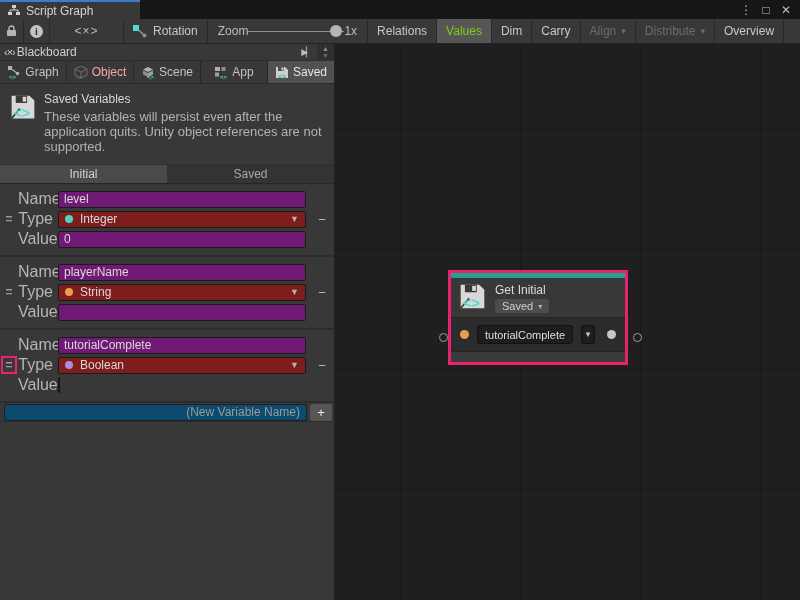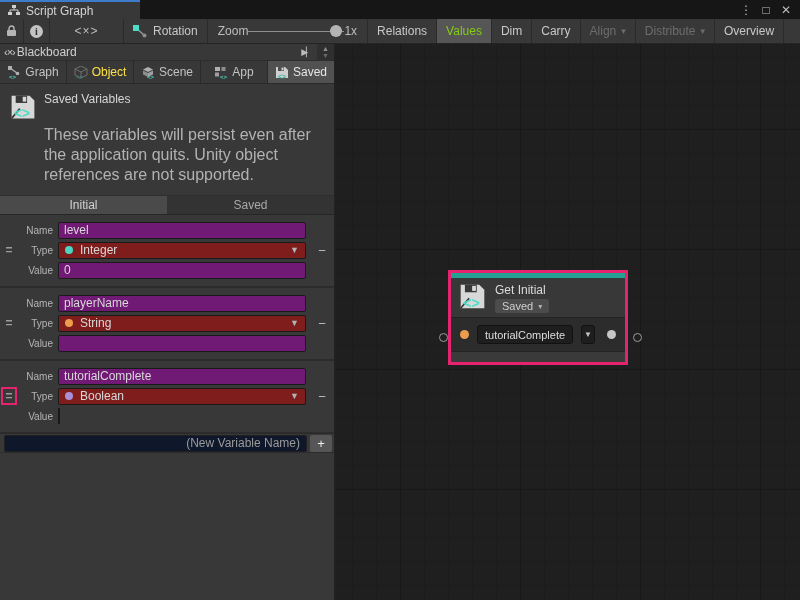--- a/index.html
+++ b/index.html
@@ -41,50 +41,50 @@
   .bb-title { flex:1; }
   .bb-dock { color:#bdbdbd; font-size:9px; letter-spacing:-2px; padding:0 6px; }
   .bb-scroll { width:17px; height:17px; background:#2f2f2f; display:flex; flex-direction:column; align-items:center; justify-content:center; line-height:7px; }
   .bb-scroll span { font-size:7px; color:#8f8f8f; }
   .bb-scroll span.down { color:#6a6a6a; }
 
   .bb-tabs { height:23px; display:flex; border-bottom:1px solid #2a2a2a; }
   .bb-tab { flex:1; display:flex; align-items:center; justify-content:center; gap:4px; border-right:1px solid #2a2a2a; color:#c2c2c2; font-size:12px; }
   .bb-tab:last-child { border-right:none; }
   .bb-tab.active { background:#515151; color:#e6e6e6; }
-  .bb-tab.disabled { color:#fde047; }
+  .bb-tab.disabled { color:#fca5a5; }
   .mini-ic { position:relative; width:14px; height:13px; flex:0 0 auto; }
 
   .bb-info { display:flex; padding:8px 8px 10px 10px; gap:8px; }
   .bb-info-text { flex:1; }
-  .bb-info-title { color:#d6d6d6; font-size:12px; margin-bottom:19px; }
-  .bb-info-desc { color:#b2b2b2; font-size:16px; line-height:20px; width:282px; }
+  .bb-info-title { color:#d6d6d6; font-size:12px; margin-bottom:3px; }
+  .bb-info-desc { color:#b2b2b2; font-size:13px; line-height:15px; width:282px; }
 
   .subtabs { height:20px; display:flex; border-top:1px solid #2e2e2e; border-bottom:1px solid #262626; background:#333; }
   .subtab { flex:1; display:flex; align-items:center; justify-content:center; font-size:12px; color:#a9a9a9; }
   .subtab.active { background:#4a4a4a; color:#d2d2d2; }
 
   .vars { flex:1; overflow:hidden; }
   .var-block { padding:4px 0 5px 0; border-bottom:2px solid #2c2c2c; }
   .var-row { display:flex; align-items:center; height:18px; margin:2px 0; }
   .gutter { width:18px; display:flex; align-items:center; justify-content:center; flex:0 0 auto; }
-  .vlabel { width:40px; text-align:right; color:#b5b5b5; padding-right:5px; flex:0 0 auto; font-size:10px; }
+  .vlabel { width:40px; text-align:right; color:#b5b5b5; padding-right:5px; flex:0 0 auto; font-size:16px; }
   .vctl { flex:1; margin-right:4px; }
   .rightcol { width:24px; display:flex; align-items:center; justify-content:center; flex:0 0 auto; }
   .handle { color:#9c9c9c; font-size:12px; font-weight:bold; line-height:10px; }
   .handle-wrap { padding:1px 3px; }
   .handle-wrap.hl { border:2px solid #e6236e; padding:0 2px; }
   .txt-input { width:100%; height:17px; background:#701a75; border:1px solid #1a1a1a; border-radius:2px; color:#d8d8d8; font-size:12px; padding:0 5px; font-family:"Liberation Sans", sans-serif; outline:none; }
   .dropdown { height:17px; background:#7f1d1d; border:1px solid #1a1a1a; border-radius:2px; display:flex; align-items:center; padding:0 6px; gap:7px; color:#d8d8d8; font-size:12px; }
   .dot { width:8px; height:8px; border-radius:50%; flex:0 0 auto; }
   .dd-arrow { margin-left:auto; font-size:9px; color:#b2b2b2; }
   .minus { color:#c2c2c2; font-size:13px; }
   .checkbox { width:13px; height:13px; background:#242424; border:1px solid #181818; border-radius:2px; }
   .newvar-row { display:flex; align-items:center; height:19px; padding:1px 2px 1px 4px; gap:3px; border-bottom:1px solid #2c2c2c; }
-  .newvar-input { flex:1; height:17px; background:#0f172a; border:1px solid #202020; border-radius:2px; color:#9a9a9a; text-align:right; padding:0 6px; font-size:12px; font-family:"Liberation Sans", sans-serif; outline:none; }
+  .newvar-input { flex:1; height:17px; background:#0c4a6e; border:1px solid #202020; border-radius:2px; color:#9a9a9a; text-align:right; padding:0 6px; font-size:12px; font-family:"Liberation Sans", sans-serif; outline:none; }
   .newvar-input::placeholder { color:#9a9a9a; }
   .addbtn { width:22px; height:17px; background:#565656; border-radius:2px; color:#efefef; display:flex; align-items:center; justify-content:center; font-size:13px; }
 
   
   .canvas { position:relative; flex:1; background-color:#1f1f1f;
     background-image:
       linear-gradient(#181818 1px, transparent 1px),
       linear-gradient(90deg, #181818 1px, transparent 1px),
       linear-gradient(#1c1c1c 1px, transparent 1px),
       linear-gradient(90deg, #1c1c1c 1px, transparent 1px);

